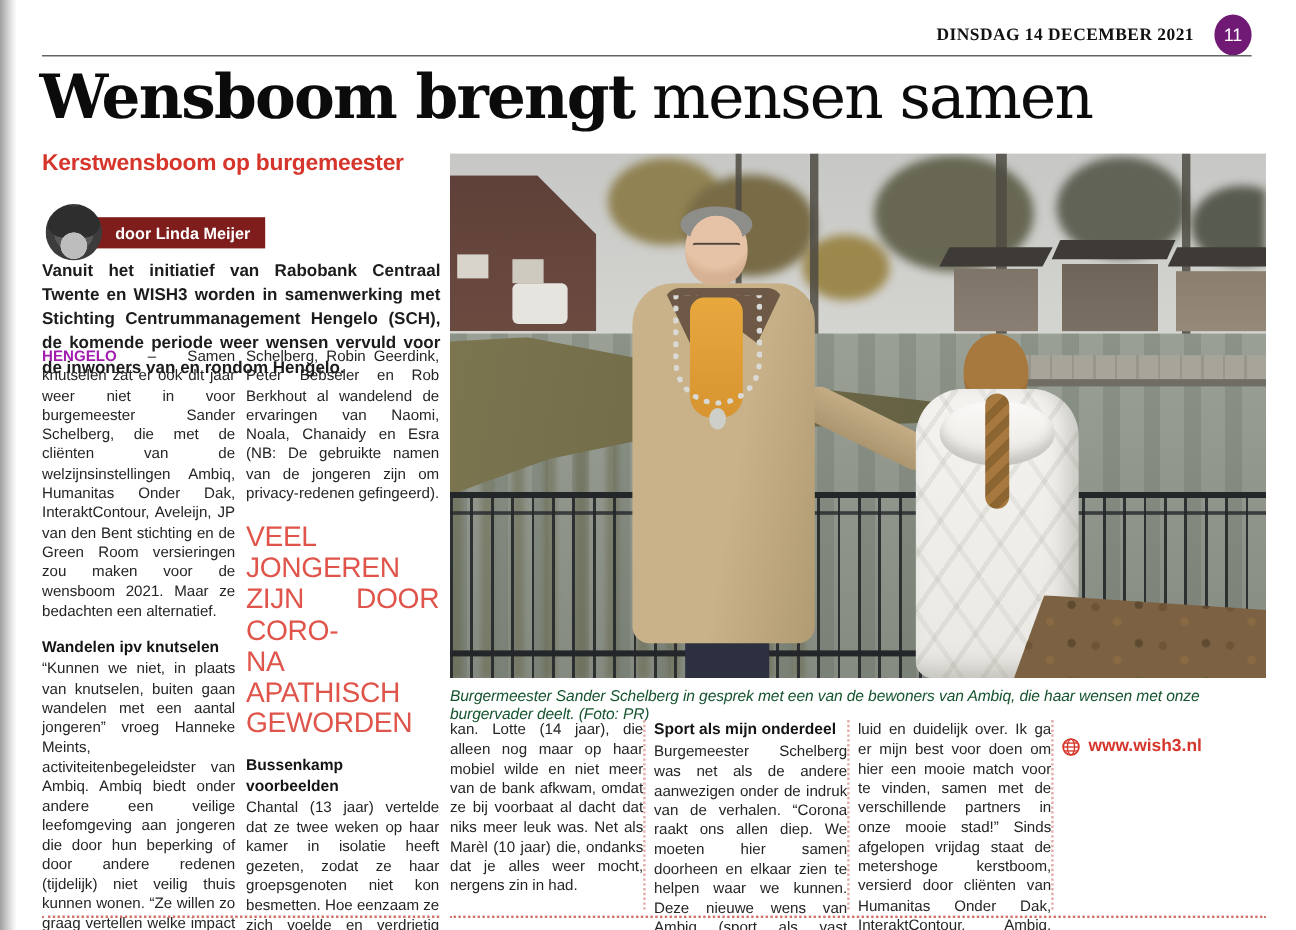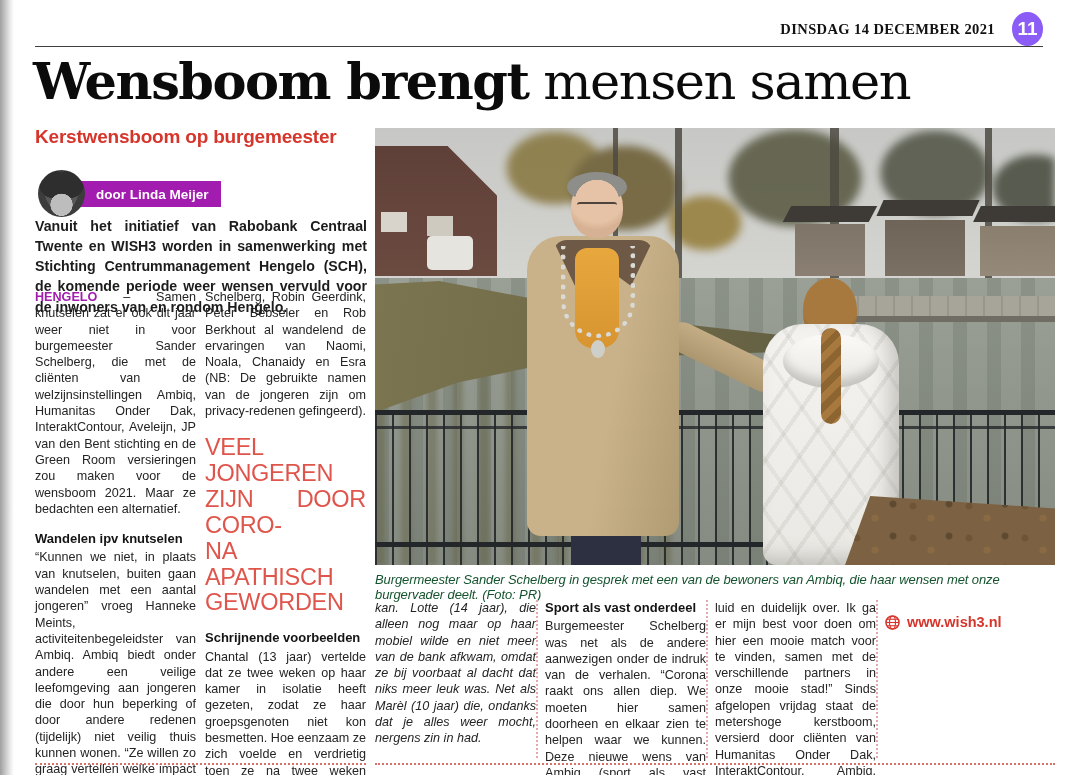--- a/index.html
+++ b/index.html
@@ -20,23 +20,23 @@
     position:absolute; left:14px; top:6px;
     font-size:17.5px; font-weight:bold; letter-spacing:-0.3px; color:#111;
   }
   .issue-date {
     position:absolute; right:48px; top:7px;
     font-family:"Liberation Serif", serif; font-weight:bold;
     font-size:14.5px; letter-spacing:0.4px; color:#111;
   }
   .page-badge {
     position:absolute; right:0; top:-2px; width:31px; height:34px;
-    background:#8b5cf6; border-radius:50%;
+    background:#701a75; border-radius:50%;
     display:flex; align-items:center; justify-content:center;
-    color:#fff; font-size:19px; font-weight:bold;
+    color:#fff; font-size:15px; font-weight:normal;
   }
   .masthead-rule { position:absolute; left:35px; top:46px; width:1008px; height:0; border-top:1.6px solid #3f3f3f; }
 
   
   .headline {
     position:absolute; left:33px; top:55px; width:1000px;
     font-family:"DejaVu Serif", serif; font-size:51px; line-height:1.04;
     letter-spacing:-1.5px; color:#0b0b0b; white-space:nowrap;
   }
   .headline .hl-bold { font-weight:bold; }
@@ -54,21 +54,21 @@
     background:
       radial-gradient(circle at 50% 74%, #bdbdbd 0 26%, rgba(0,0,0,0) 27%),
       radial-gradient(circle at 32% 30%, #2e2e2e 0 30%, rgba(0,0,0,0) 31%),
       radial-gradient(circle at 68% 30%, #2e2e2e 0 30%, rgba(0,0,0,0) 31%),
       radial-gradient(circle at 50% 46%, #a9a9a9 0 34%, rgba(0,0,0,0) 35%),
       radial-gradient(circle at 50% 50%, #585858 0 49%, #3c3c3c 50%);
     z-index:2;
   }
   .byline-box {
     position:absolute; left:40px; top:11px; height:26px; padding:0 12px 0 18px;
-    background:#a21caf; display:flex; align-items:center;
+    background:#7f1d1d; display:flex; align-items:center;
     color:#fff; font-size:13.5px; font-weight:bold;
   }
 
   
   .intro {
     position:absolute; left:35px; top:216px; width:332px;
     font-size:14.2px; font-weight:bold; line-height:1.42;
     text-align:justify; color:#1c1c1c;
   }
   .bodytext { font-size:12.6px; line-height:16.3px; text-align:justify; color:#242424; hyphens:auto; }
@@ -215,21 +215,21 @@
       #7c6243;
     background-size:56px 32px; clip-path:polygon(12% 0,100% 18%,100% 100%,0 100%);
   }
 
   
   .caption {
     position:absolute; left:375px; top:572px; width:680px;
     font-size:13px; font-style:italic; color:#14532d; letter-spacing:-0.1px;
   }
   .bcol { position:absolute; top:600px; width:161px; }
-  .bcol-1 { left:375px;font-style:italic; } .bcol-2 { left:545px; } .bcol-3 { left:715px; } .bcol-4 { left:885px; }
+  .bcol-1 { left:375px; } .bcol-2 { left:545px; } .bcol-3 { left:715px; } .bcol-4 { left:885px; }
   .bcol .subhead { margin:0 0 2px; }
   .vsep {
     position:absolute; top:600px; height:158px; width:0;
     border-left:2px dotted #e3aBa5;
   }
   .vsep-1{ left:536px; } .vsep-2{ left:706px; } .vsep-3{ left:876px; }
   .hsep { position:absolute; top:763px; height:0; border-top:2px dotted #d2726a; }
   .hsep-left { left:35px; width:331px; }
   .hsep-right{ left:375px; width:680px; }
 
@@ -265,21 +265,21 @@
   <h3 class="subhead">Wandelen ipv knutselen</h3>
   <p>“Kunnen we niet, in plaats van knutselen, buiten gaan wandelen met een aantal jongeren” vroeg Hanneke Meints, activiteitenbegeleidster van Ambiq. Ambiq biedt onder andere een veilige leefomgeving aan jongeren die door hun beperking of door andere redenen (tijdelijk) niet veilig thuis kunnen wonen. “Ze willen zo graag vertellen welke impact corona op hun leven heeft; ze hebben het nodig gehoord en gezien te worden.” Dit was niet aan dovemansoren gericht en zo hoorden burgemeester</p>
 </div>
 
 <div class="col col-2 bodytext">
   <p>Schelberg, Robin Geerdink, Peter Bebseler en Rob Berkhout al wandelend de ervaringen van Naomi, Noala, Chanaidy en Esra (NB: De gebruikte namen van de jongeren zijn om privacy-redenen gefingeerd).</p>
   <div class="pullquote">VEEL JONGEREN
 ZIJN DOOR CORO-
 NA APATHISCH
 GEWORDEN</div>
-  <h3 class="subhead">Schrijnende voorbeelden</h3>
+  <h3 class="subhead">Bussenkamp voorbeelden</h3>
   <p>Chantal (13 jaar) vertelde dat ze twee weken op haar kamer in isolatie heeft gezeten, zodat ze haar groepsgenoten niet kon besmetten. Hoe eenzaam ze zich voelde en verdrietig toen ze na twee weken beter was en in het weekend niet naar huis kon omdat daar iedereen corona had. Kim (12 jaar) zit op dit moment voor crisisopvang bij Ambiq en heeft op dit moment geen school. Ze is blij dat ze drie keer in de week naar de activiteiten</p>
 </div>
 
 <div class="photo">
   <div class="ph ph-trees"></div>
   <div class="ph ph-trunk t1"></div>
   <div class="ph ph-trunk t2"></div>
   <div class="ph ph-trunk t3"></div>
   <div class="ph ph-trunk t4"></div>
   <div class="ph ph-house-left"></div>
@@ -314,21 +314,21 @@
   <div class="ph ph-leaves"></div>
 </div>
 
 <p class="caption">Burgermeester Sander Schelberg in gesprek met een van de bewoners van Ambiq, die haar wensen met onze burgervader deelt. (Foto: PR)</p>
 
 <div class="bcol bcol-1 bodytext">
   <p>kan. Lotte (14 jaar), die alleen nog maar op haar mobiel wilde en niet meer van de bank afkwam, omdat ze bij voorbaat al dacht dat niks meer leuk was. Net als Marèl (10 jaar) die, ondanks dat je alles weer mocht, nergens zin in had.</p>
 </div>
 
 <div class="bcol bcol-2 bodytext">
-  <h3 class="subhead">Sport als vast onderdeel</h3>
+  <h3 class="subhead">Sport als mijn onderdeel</h3>
   <p>Burgemeester Schelberg was net als de andere aanwezigen onder de indruk van de verhalen. “Corona raakt ons allen diep. We moeten hier samen doorheen en elkaar zien te helpen waar we kunnen. Deze nieuwe wens van Ambiq (sport als vast onderdeel) komt</p>
 </div>
 
 <div class="bcol bcol-3 bodytext">
   <p>luid en duidelijk over. Ik ga er mijn best voor doen om hier een mooie match voor te vinden, samen met de verschillende partners in onze mooie stad!” Sinds afgelopen vrijdag staat de metershoge kerstboom, versierd door cliënten van Humanitas Onder Dak, InteraktContour, Ambiq, Aveleijn</p>
 </div>
 
 <div class="bcol bcol-4 bodytext">
   <div class="weblink">
     <svg width="15" height="15" viewBox="0 0 16 16">

